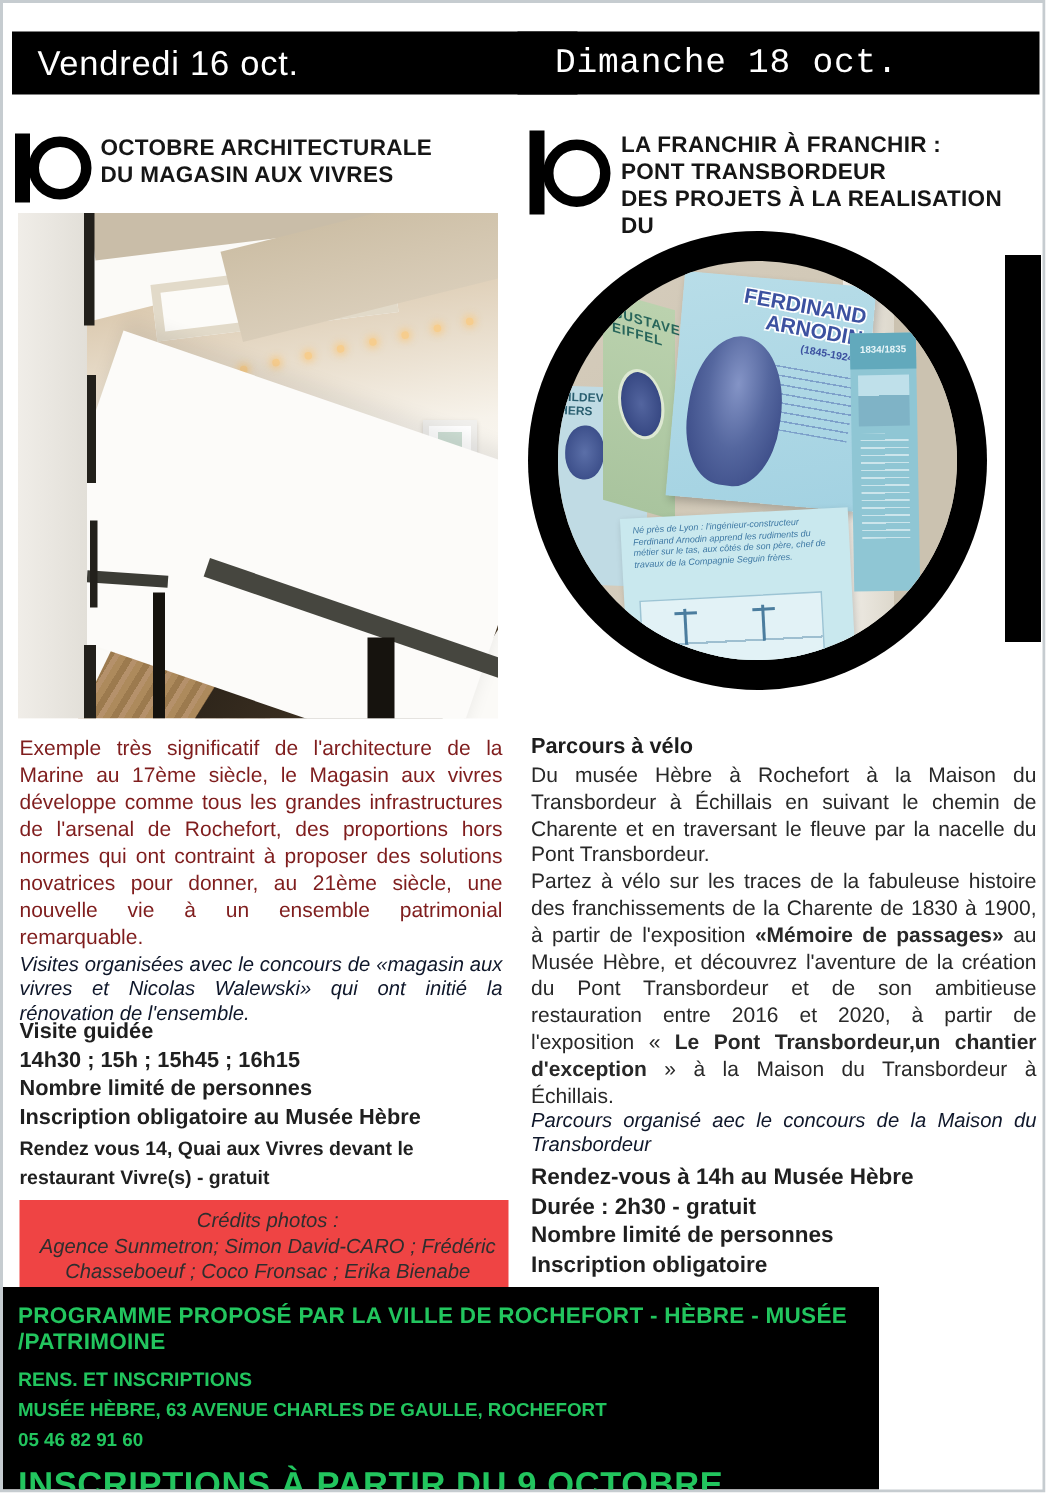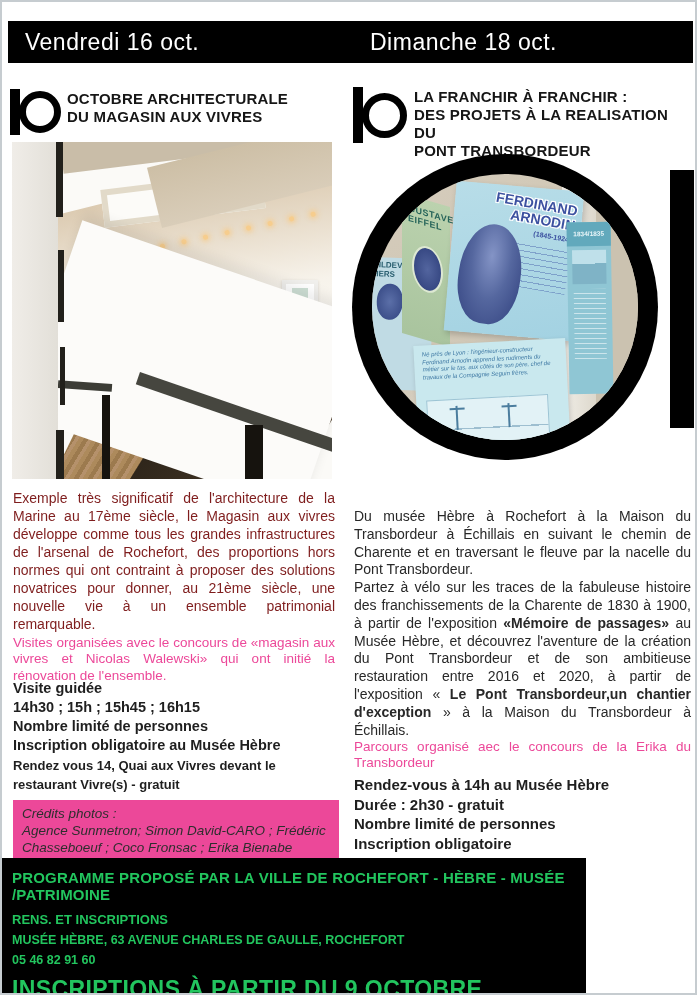--- a/index.html
+++ b/index.html
@@ -5,21 +5,21 @@
   html,body{margin:0;padding:0;background:#ffffff;}
   .page{
     position:relative;width:697px;height:995px;box-sizing:border-box;
     background:#ffffff;border:2px solid #c6ccd0;overflow:hidden;
     font-family:"Liberation Sans",sans-serif;color:#262626;
   }
   
   .datebar{position:absolute;top:19px;height:42px;background:#000;color:#fff;
     font-size:23px;font-weight:400;letter-spacing:.5px;line-height:42px;box-sizing:border-box;}
   .datebar.dleft{left:6px;width:377px;padding-left:17px;}
-  .datebar.dright{left:343px;width:348px;padding-left:25px;}
+  .datebar.dright{left:343px;width:348px;padding-left:25px;font-family:Liberation Mono, monospace;}
   
   .title-row{position:absolute;display:flex;align-items:flex-start;}
   .title-row.tleft{left:8px;top:87px;width:327px;}
   .title-row.tright{left:351px;top:85px;width:340px;}
   .loupe{position:relative;flex:0 0 auto;}
   .loupe.small{width:52px;height:46px;}
   .loupe.big{width:56px;height:56px;}
   .loupe .stem{position:absolute;left:0;top:0;width:10px;background:#000;height:100%;}
   .loupe .ring{position:absolute;border:7px solid #000;border-radius:50%;box-sizing:border-box;background:transparent;}
   .loupe.small .ring{left:9px;top:2px;width:42px;height:42px;}
@@ -100,28 +100,28 @@
   .lp-pr-head{height:24px;background:#62a9bc;color:#eaf6f9;font-size:6.5px;font-weight:bold;text-align:center;line-height:24px;}
   .lp-pr-img{margin:4px 5px 0 5px;height:34px;background:linear-gradient(180deg,#bfe0ea 0 40%,#7fb3c6 40%);}
   .lp-pr-lines{margin:5px 6px 0 6px;height:70px;background:repeating-linear-gradient(0deg,rgba(255,255,255,.55) 0 1px,transparent 1px 5px);}
   
   .blk{position:absolute;}
   .colL{left:11px;width:322px;}
   .colR{left:352px;width:337px;}
   p{margin:0;}
   .body{font-size:14px;line-height:18px;text-align:justify;color:#7f1d1d;}
   .bodyR{font-size:14px;line-height:17.8px;text-align:justify;color:#282828;}
-  .note{font-size:13.5px;line-height:16.4px;color:#ec4899;text-align:justify;}
+  .note{font-style:italic;font-size:13.5px;line-height:16.4px;color:#0f172a;text-align:justify;}
   .sub{font-size:14.5px;font-weight:bold;color:#1d1d1d;}
   .sched{font-weight:bold;color:#1f1f1f;}
   .schedL{font-size:14.5px;line-height:19px;}
   .schedR{font-size:15px;line-height:19.5px;}
   .sched span{display:block;}
   .rdv{font-weight:bold;font-size:13px;line-height:19px;color:#1f1f1f;}
-  .credits{background:#ec4899;padding:5px 4px 7px 9px;font-style:italic;font-size:13.5px;line-height:17px;color:#2e2e2e;box-sizing:border-box;}
+  .credits{background:#ef4444;padding:5px 4px 7px 9px;font-style:italic;font-size:13.5px;line-height:17px;color:#2e2e2e;box-sizing:border-box;text-align:center;}
   .bold-inline{font-weight:bold;}
   
   .footer{position:absolute;left:0;top:856px;width:584px;height:135px;background:#000;color:#22c55e;box-sizing:border-box;padding:11px 8px 0 10px;}
   .f1{font-size:15px;font-weight:bold;letter-spacing:.2px;}
   .f2{font-size:13px;font-weight:bold;margin-top:9px;}
   .f3{font-size:12.5px;font-weight:bold;margin-top:6px;}
   .f4{font-size:12.5px;font-weight:bold;margin-top:6px;}
   .f5{font-size:23px;font-weight:bold;margin-top:9px;letter-spacing:.4px;}
 </style>
 </head>
@@ -143,22 +143,22 @@
     </h2>
   </div>
 
   <div class="title-row tright">
     <div class="loupe big">
       <div class="stem"></div>
       <div class="ring"></div>
     </div>
     <h2 class="event-title">
       <span>LA FRANCHIR À FRANCHIR :</span>
+      <span>PONT TRANSBORDEUR</span>
       <span>DES PROJETS À LA REALISATION DU</span>
-      <span>PONT TRANSBORDEUR</span>
     </h2>
   </div>
 
   <div class="photo-arch">
     <div class="ph-warm"></div>
     <div class="ph-ceilband"></div>
     <div class="ph-skylight"></div>
     <div class="ph-ceil2"></div>
     <div class="ph-lights">
       <i></i>
@@ -248,29 +248,30 @@
     <span>Inscription obligatoire au Musée Hèbre</span>
   </div>
 
   <p class="blk colL rdv" style="top:754px;">Rendez vous 14, Quai aux Vivres devant le restaurant Vivre(s) - gratuit</p>
 
   <div class="blk colL credits" style="top:798px;width:326px;">
     <span>Crédits photos :</span><br>
     <span>Agence Sunmetron; Simon David-CARO ; Frédéric Chasseboeuf ; Coco Fronsac ; Erika Bienabe</span>
   </div>
 
+  <h3 class="blk colR sub" style="top:488px;margin:0;">Parcours à vélo</h3>
 
   <div class="blk colR" style="top:506px;">
     <p class="bodyR">Du musée Hèbre à Rochefort à la Maison du Transbordeur à Échillais en suivant le chemin de Charente et en traversant le fleuve par la nacelle du Pont Transbordeur.</p>
     <p class="bodyR">
       <span>Partez à vélo sur les traces de la fabuleuse histoire des franchissements de la Charente de 1830 à 1900, à partir de l'exposition </span><span class="bold-inline">«Mémoire de passages»</span><span> au Musée Hèbre, et découvrez l'aventure de la création du Pont Transbordeur et de son ambitieuse restauration entre 2016 et 2020, à partir de l'exposition « </span><span class="bold-inline">Le Pont Transbordeur,un chantier d'exception</span><span> » à la Maison du Transbordeur à Échillais.</span>
     </p>
   </div>
 
-  <p class="blk colR note" style="top:737px;">Parcours organisé aec le concours de la Erika du Transbordeur</p>
+  <p class="blk colR note" style="top:737px;">Parcours organisé aec le concours de la Maison du Transbordeur</p>
 
   <div class="blk colR sched schedR" style="top:773px;">
     <span>Rendez-vous à 14h au Musée Hèbre</span>
     <span>Durée : 2h30 - gratuit</span>
     <span>Nombre limité de personnes</span>
     <span>Inscription obligatoire</span>
   </div>
 
   <div class="footer">
     <div class="f1">PROGRAMME PROPOSÉ PAR LA VILLE DE ROCHEFORT - HÈBRE - MUSÉE /PATRIMOINE</div>

